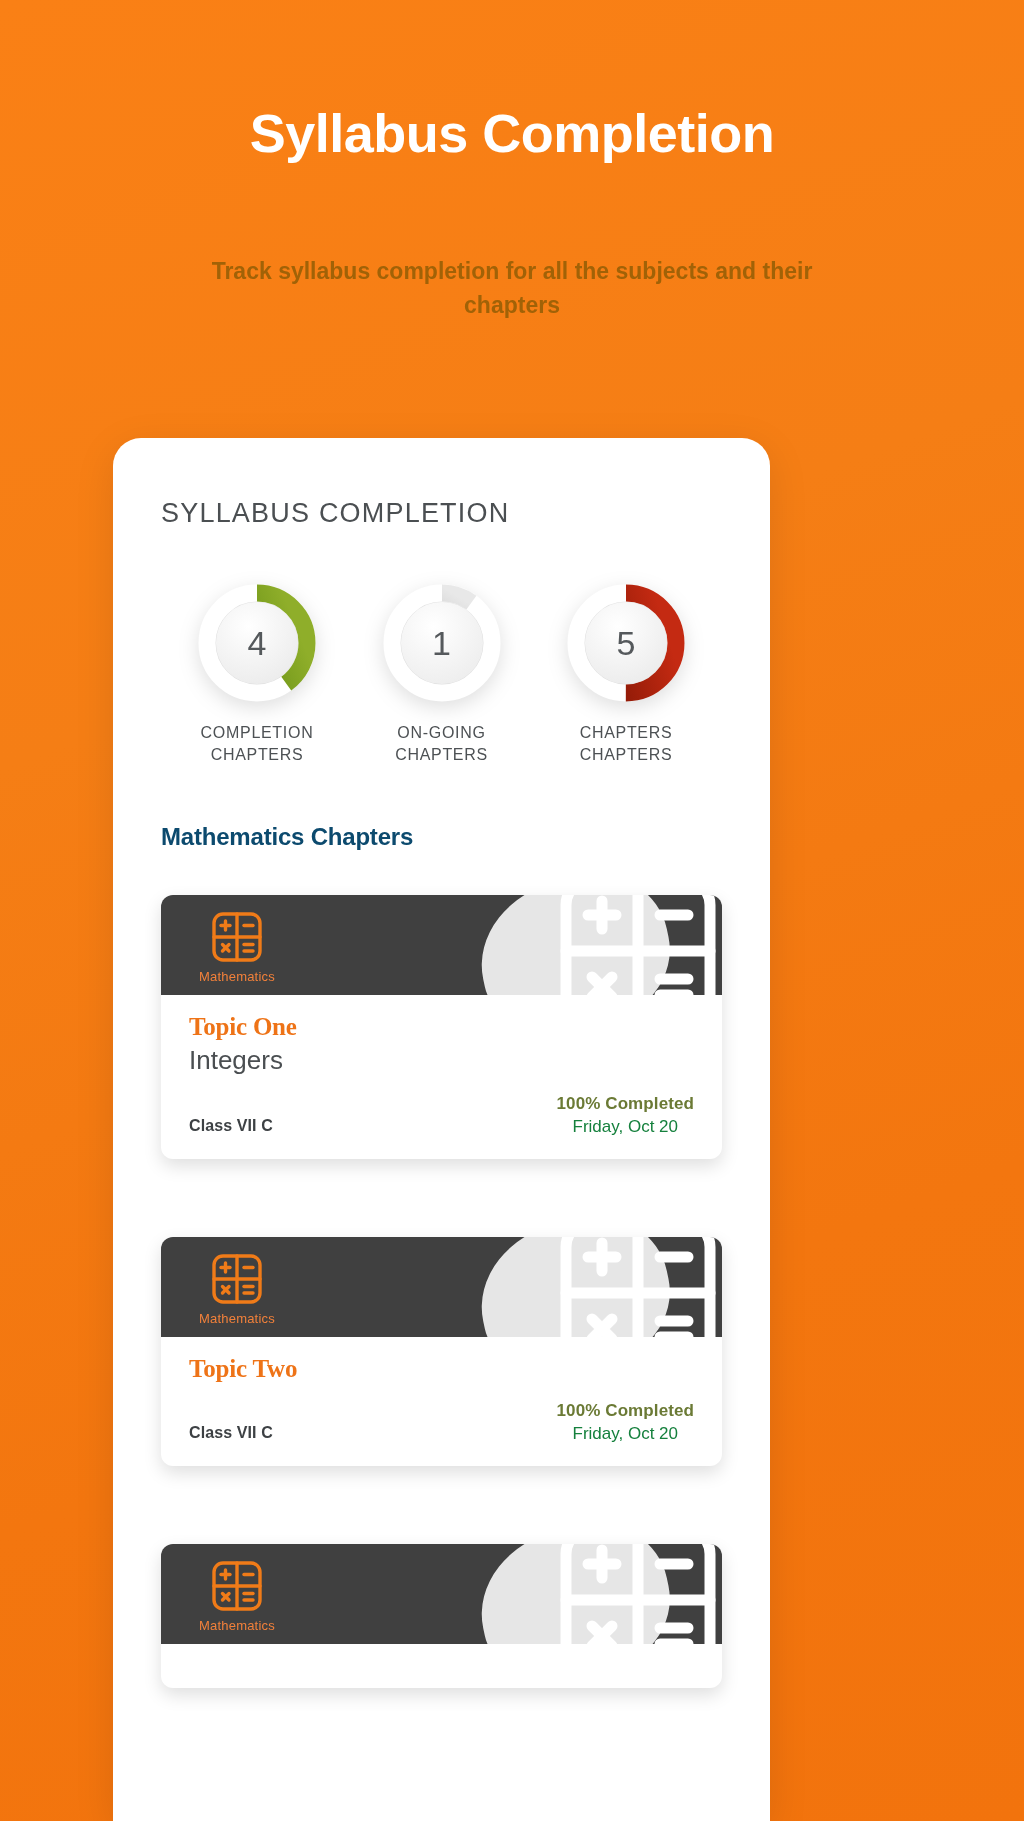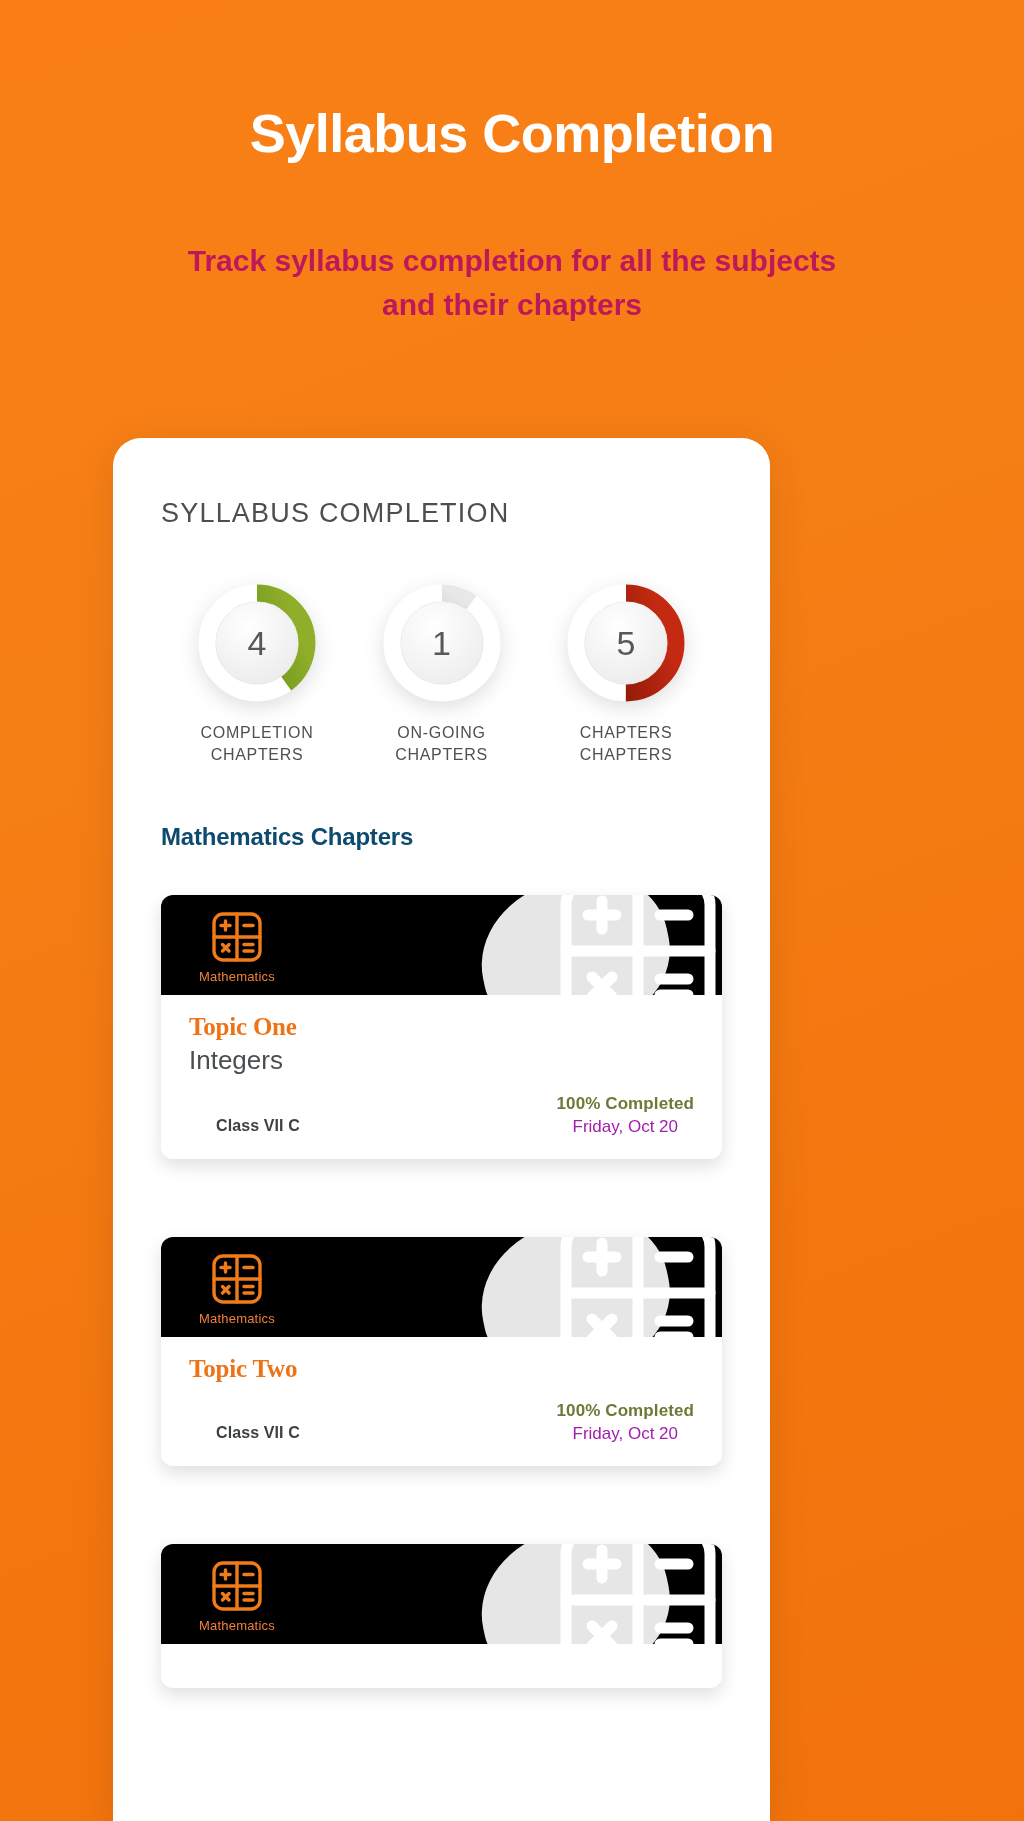--- a/index.html
+++ b/index.html
@@ -24,25 +24,25 @@
 
   .hero-title {
     color: #ffffff;
     font-size: 54px;
     font-weight: bold;
     letter-spacing: -0.5px;
     line-height: 1.1;
   }
 
   .hero-sub {
-    color: #be185d;
-    font-size: 30px;
+    color: #a16207;
+    font-size: 23px;
     font-weight: bold;
     line-height: 1.45;
-    margin: 0 auto;
+    margin: 16px auto;
     max-width: 700px;
     padding-top: 76px;
   }
 
   
   .phone {
     position: absolute;
     left: 113px;
     top: 438px;
     width: 657px;
@@ -128,21 +128,21 @@
     position: relative;
     background: #ffffff;
     border-radius: 12px;
     box-shadow: 0 7px 18px rgba(0,0,0,0.13);
     overflow: hidden;
   }
 
   .card-head {
     position: relative;
     height: 100px;
-    background: #000000;
+    background: #404040;
     overflow: hidden;
   }
 
   .watermark {
     position: absolute;
     right: -6px;
     top: -34px;
     opacity: 1;
   }
 
@@ -199,37 +199,36 @@
     align-items: flex-end;
     justify-content: space-between;
   }
 
   .class-name {
     color: #3d4144;
     font-size: 16px;
     font-weight: bold;
     letter-spacing: 0.1px;
     padding-bottom: 2px;
-    margin-left: 27px;
   }
 
   .foot-right {
     text-align: center;
   }
 
   .pct {
     color: #6B7A35;
     font-size: 17px;
     font-weight: bold;
     letter-spacing: 0.1px;
   }
 
   .date {
     margin-top: 3px;
-    color: #a21caf;
+    color: #15803d;
     font-size: 17px;
     font-weight: normal;
   }
 </style>
 </head>
 <body>
 
 <div class="hero">
   <h1 class="hero-title">Syllabus Completion</h1>
   <p class="hero-sub">Track syllabus completion for all the subjects and their chapters</p>

